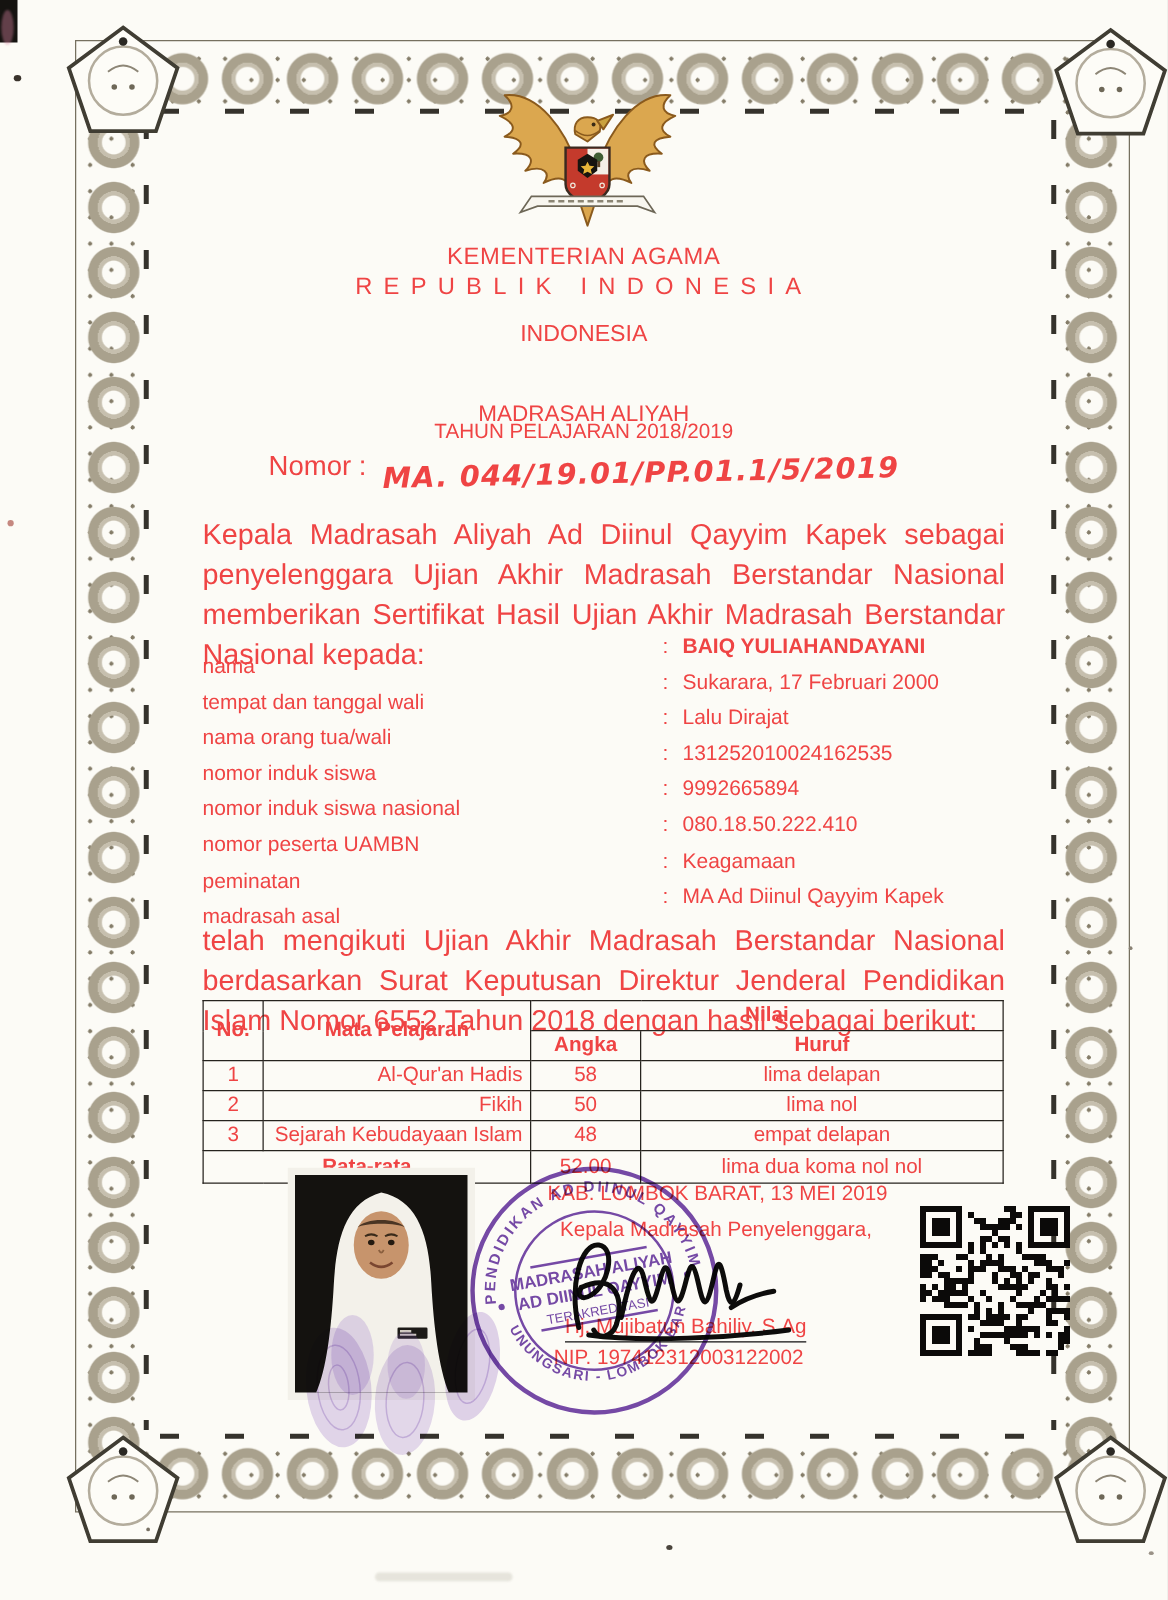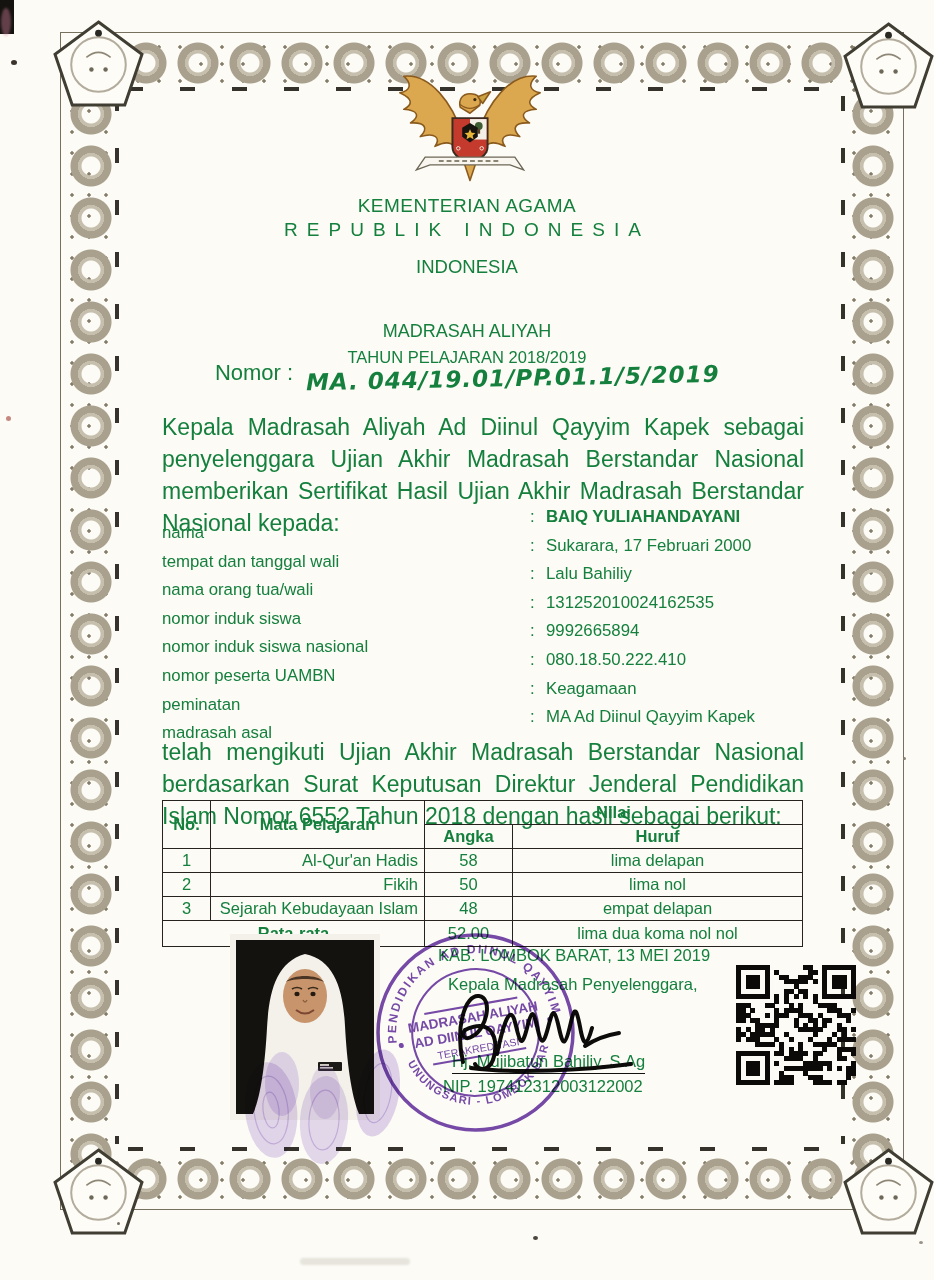--- a/index.html
+++ b/index.html
@@ -1,17 +1,17 @@
 <!DOCTYPE html>
 <html><head>
 <meta charset="utf-8">
 <style>
   html,body{margin:0;padding:0;background:#e8e6e0;}
   .page{position:relative;width:934px;height:1280px;background:#fcfbf6;overflow:hidden;
-        font-family:"Liberation Sans",sans-serif;color:#15803d;}
+        font-family:"Liberation Sans",sans-serif;color:#ef4444;}
   
   .frame-line{position:absolute;left:60px;top:32px;width:842px;height:1176px;
               border:1.5px solid #76705f;}
   .strip{position:absolute;
      background-image:
        radial-gradient(circle at 28px 28px, rgba(0,0,0,0) 9px, #c6bfae 10px 13px, #a9a18d 13px 20px, rgba(0,0,0,0) 21px),
        radial-gradient(circle at 9px 12px, #847c68 0 1.5px, rgba(0,0,0,0) 1.8px),
        radial-gradient(circle at 38px 41px, #9b9480 0 1.3px, rgba(0,0,0,0) 1.6px);
      background-size:52px 56px, 21px 17px, 29px 25px;}
   .strip.v{background-image:
@@ -28,21 +28,21 @@
   .dash-v{position:absolute;width:3.5px;
           background-image:repeating-linear-gradient(180deg,#35322c 0 15px,rgba(0,0,0,0) 15px 52px);}
   .pent{position:absolute;width:97px;height:93px;}
   
   .hdr{position:absolute;left:0;width:934px;text-align:center;white-space:nowrap;}
   .ministry1{top:195px;font-size:19px;letter-spacing:.5px;}
   .ministry2{top:219px;font-size:19px;letter-spacing:9px;}
   .title1{top:256px;font-size:18.5px;}
   .title2{top:278px;font-size:18.5px;}
   .level{top:321px;font-size:18px;}
-  .year{top:348px;font-size:16.5px;}
+  .year{top:336px;font-size:16.5px;}
   .nomor-row{position:absolute;left:0;top:360px;width:934px;text-align:center;white-space:nowrap;}
   .nomor-label{font-size:22px;vertical-align:6px;}
   .hand{display:inline-block;font-family:"DejaVu Sans",sans-serif;font-style:italic;font-weight:bold;
         font-size:23px;letter-spacing:1px;transform:rotate(-1.2deg);margin-left:8px;}
   
   .para{position:absolute;left:162px;width:642px;font-size:23px;line-height:32px;
         text-align:justify;text-justify:inter-word;margin:0;}
   .p1{top:411px;}
   .p2{top:736px;}
   #fields{position:absolute;left:162px;top:507px;width:660px;}
@@ -166,21 +166,21 @@
         <span class="fvalue b">BAIQ YULIAHANDAYANI</span>
       </div>
       <div class="frow">
         <span class="flabel">tempat dan tanggal wali</span>
         <span class="fcolon">:</span>
         <span class="fvalue">Sukarara, 17 Februari 2000</span>
       </div>
       <div class="frow">
         <span class="flabel">nama orang tua/wali</span>
         <span class="fcolon">:</span>
-        <span class="fvalue">Lalu Bahiliy</span>
+        <span class="fvalue">Lalu Dirajat</span>
       </div>
       <div class="frow">
         <span class="flabel">nomor induk siswa</span>
         <span class="fcolon">:</span>
         <span class="fvalue">131252010024162535</span>
       </div>
       <div class="frow">
         <span class="flabel">nomor induk siswa nasional</span>
         <span class="fcolon">:</span>
         <span class="fvalue">9992665894</span>

